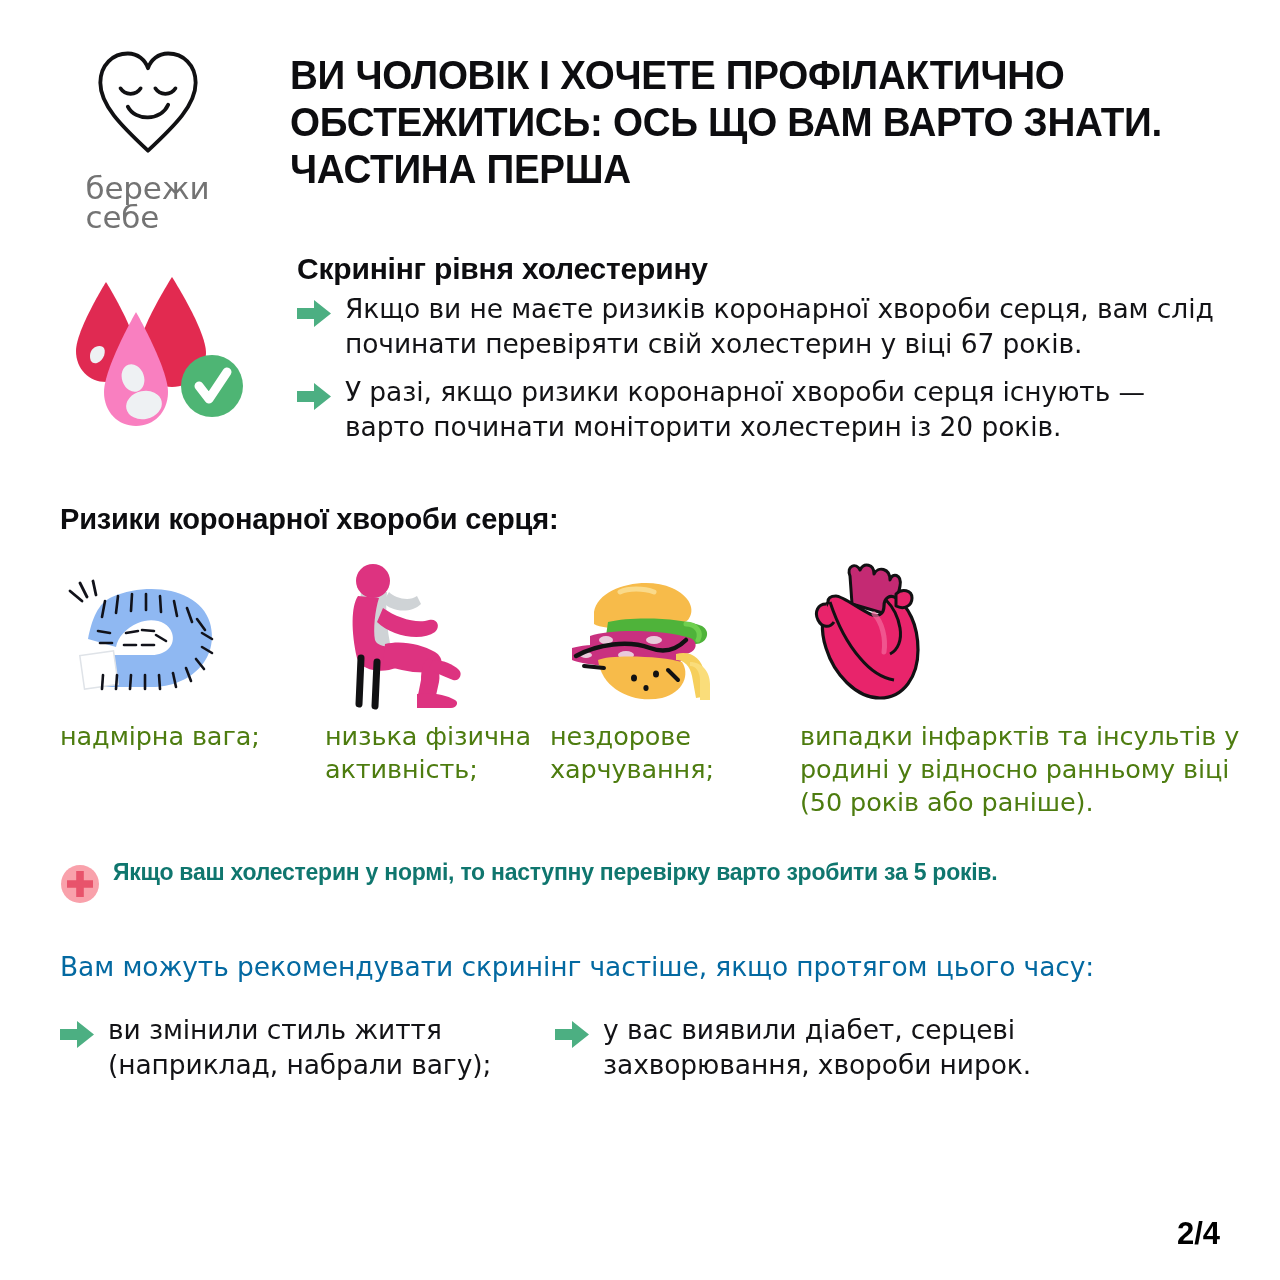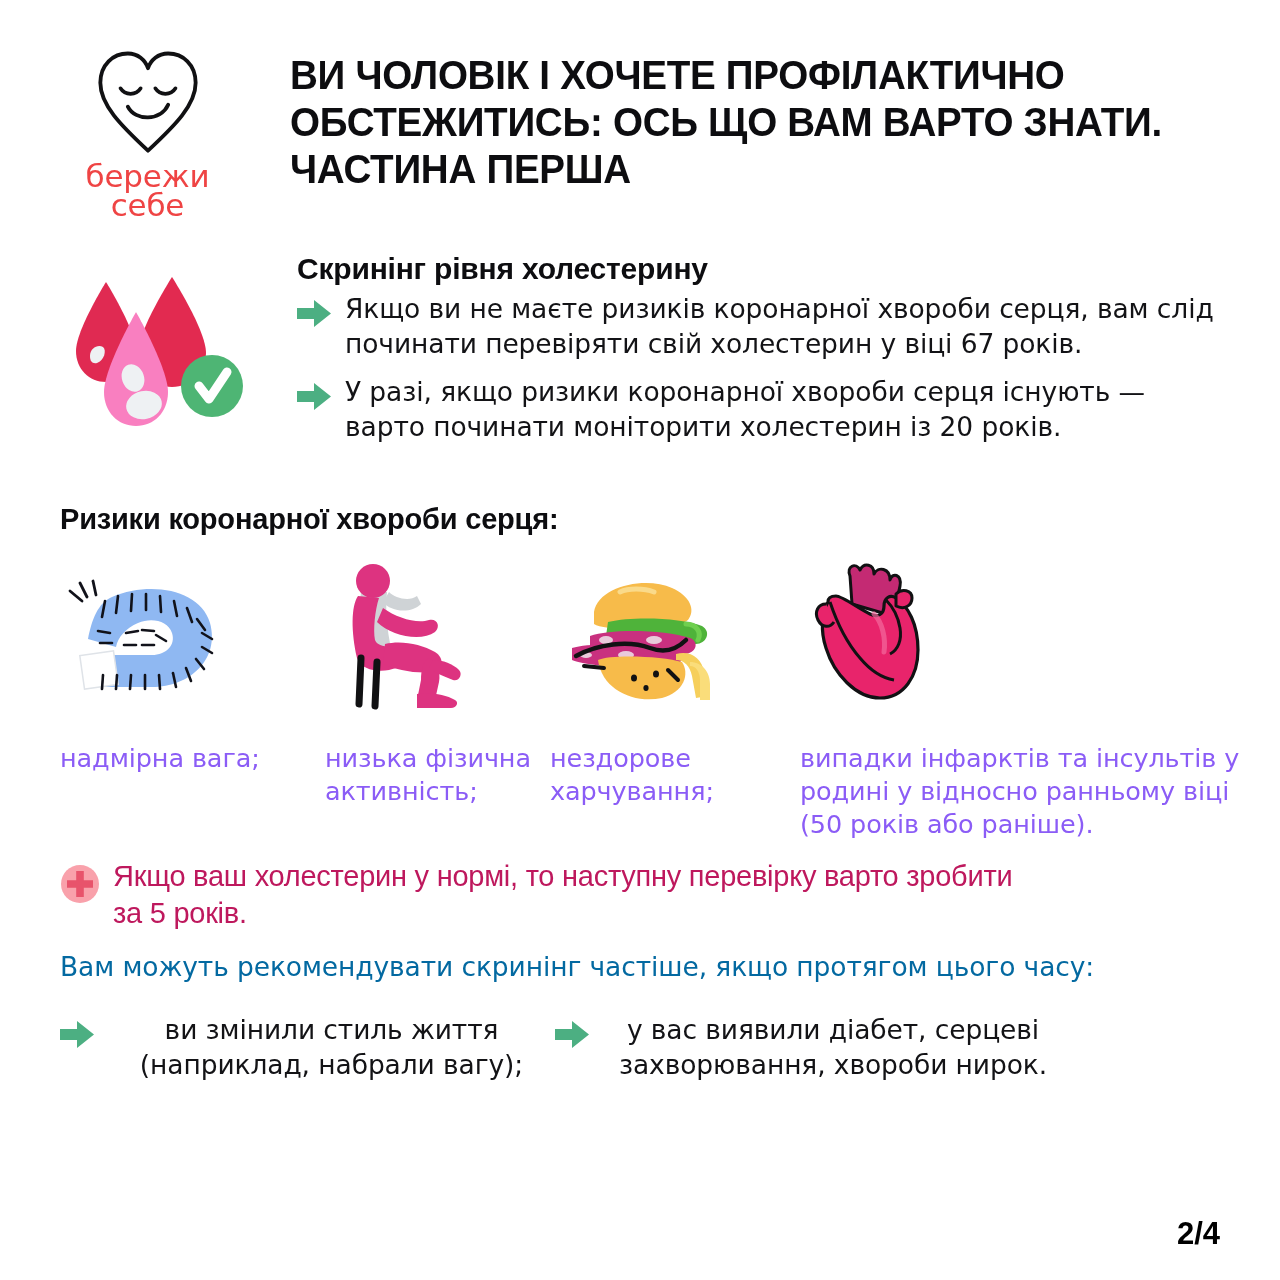--- a/index.html
+++ b/index.html
@@ -36,27 +36,26 @@
     flex: 0 0 175px;
     display: flex;
     flex-direction: column;
     align-items: center;
     padding-top: 4px;
   }
 
   .brand-mark { width: 110px; height: 108px; display: block; }
 
   .brand-name {
-    margin-top: 6px;
+    margin-top: 18px;
     font-size: 31px;
     line-height: 0.95;
     font-weight: 400;
     letter-spacing: -0.2px;
-    text-align: center;
-    color: #ef4444;
+    color: #737373;
     font-family: "DejaVu Sans", sans-serif;
   }
   .brand-name span { display: block; }
 
   .title {
     flex: 1;
     padding-left: 57px;
     padding-top: 8px;
     font-size: 40px;
     line-height: 1.17;
@@ -141,47 +140,47 @@
 
   .risk-art {
     height: 150px;
     display: flex;
     align-items: flex-end;
     justify-content: flex-start;
   }
   .risk-art svg { display: block; }
 
   .risk-label {
-    margin-top: 32px;
+    margin-top: 10px;
     font-size: 25.5px;
     line-height: 1.29;
-    color: #8b5cf6;
+    color: #4d7c0f;
     letter-spacing: -0.1px;
     font-family: "DejaVu Sans", sans-serif;
   }
 
   
   .callout {
     position: absolute;
     top: 858px;
     left: 60px;
     width: 1100px;
     display: flex;
     align-items: flex-start;
   }
 
   .plus-ico { flex: 0 0 auto; width: 40px; height: 40px; margin-top: 6px; margin-right: 13px; }
   .plus-ico svg { display: block; width: 40px; height: 40px; }
 
   .callout-text {
-    font-size: 29px;
+    font-size: 23px;
     line-height: 1.28;
-    font-weight: 400;
+    font-weight: 700;
     letter-spacing: -0.25px;
-    color: #be185d;
+    color: #0f766e;
     max-width: 920px;
   }
 
   .note {
     position: absolute;
     top: 950px;
     left: 60px;
     font-size: 26.5px;
     line-height: 1.3;
     color: #0369a1;
@@ -191,21 +190,21 @@
 
   .bottom-bullets {
     position: absolute;
     top: 1013px;
     left: 60px;
     width: 1180px;
     display: grid;
     grid-template-columns: 495px 1fr;
   }
 
-  .bottom-bullets .bullet-text { max-width: 460px; text-align: center; }
+  .bottom-bullets .bullet-text { max-width: 460px; }
 
   .pager {
     position: absolute;
     right: 60px;
     bottom: 28px;
     font-size: 31px;
     font-weight: 700;
     color: #000000;
     letter-spacing: 0px;
   }

